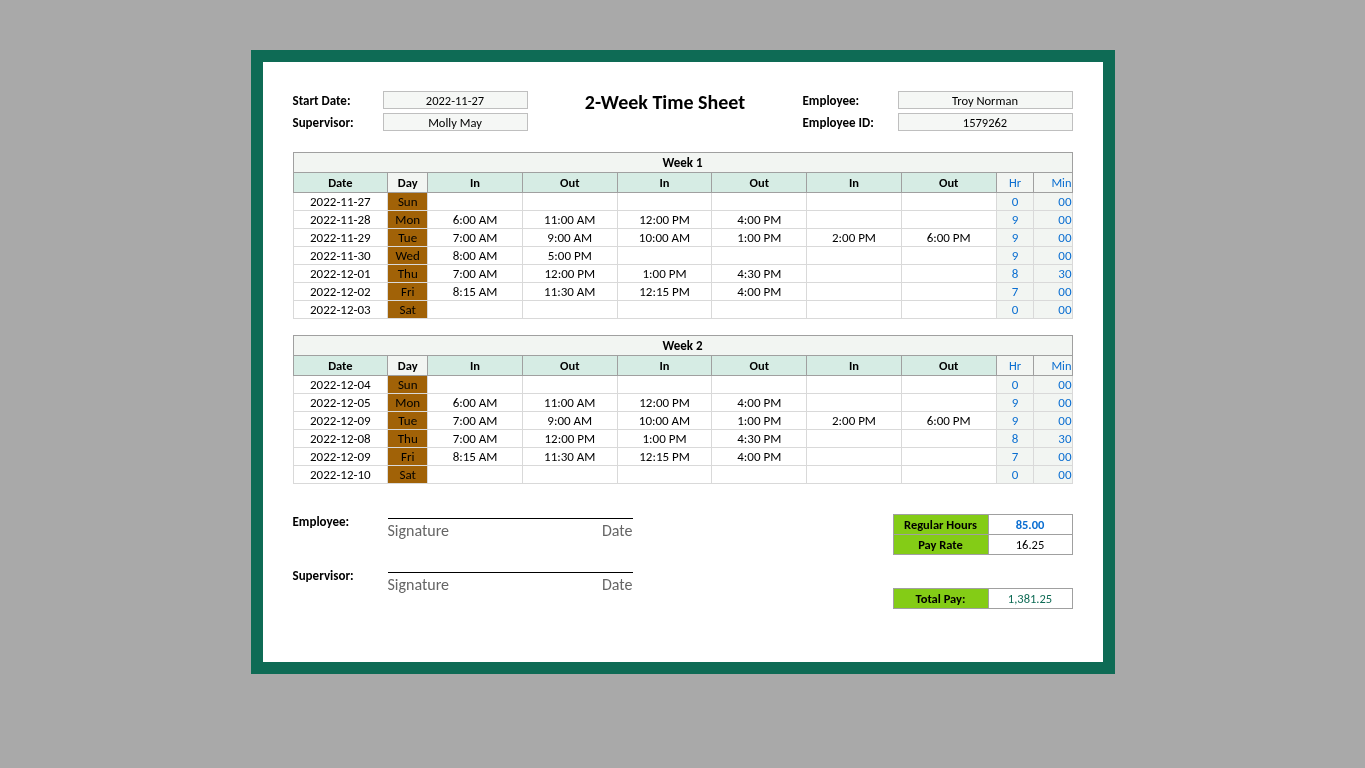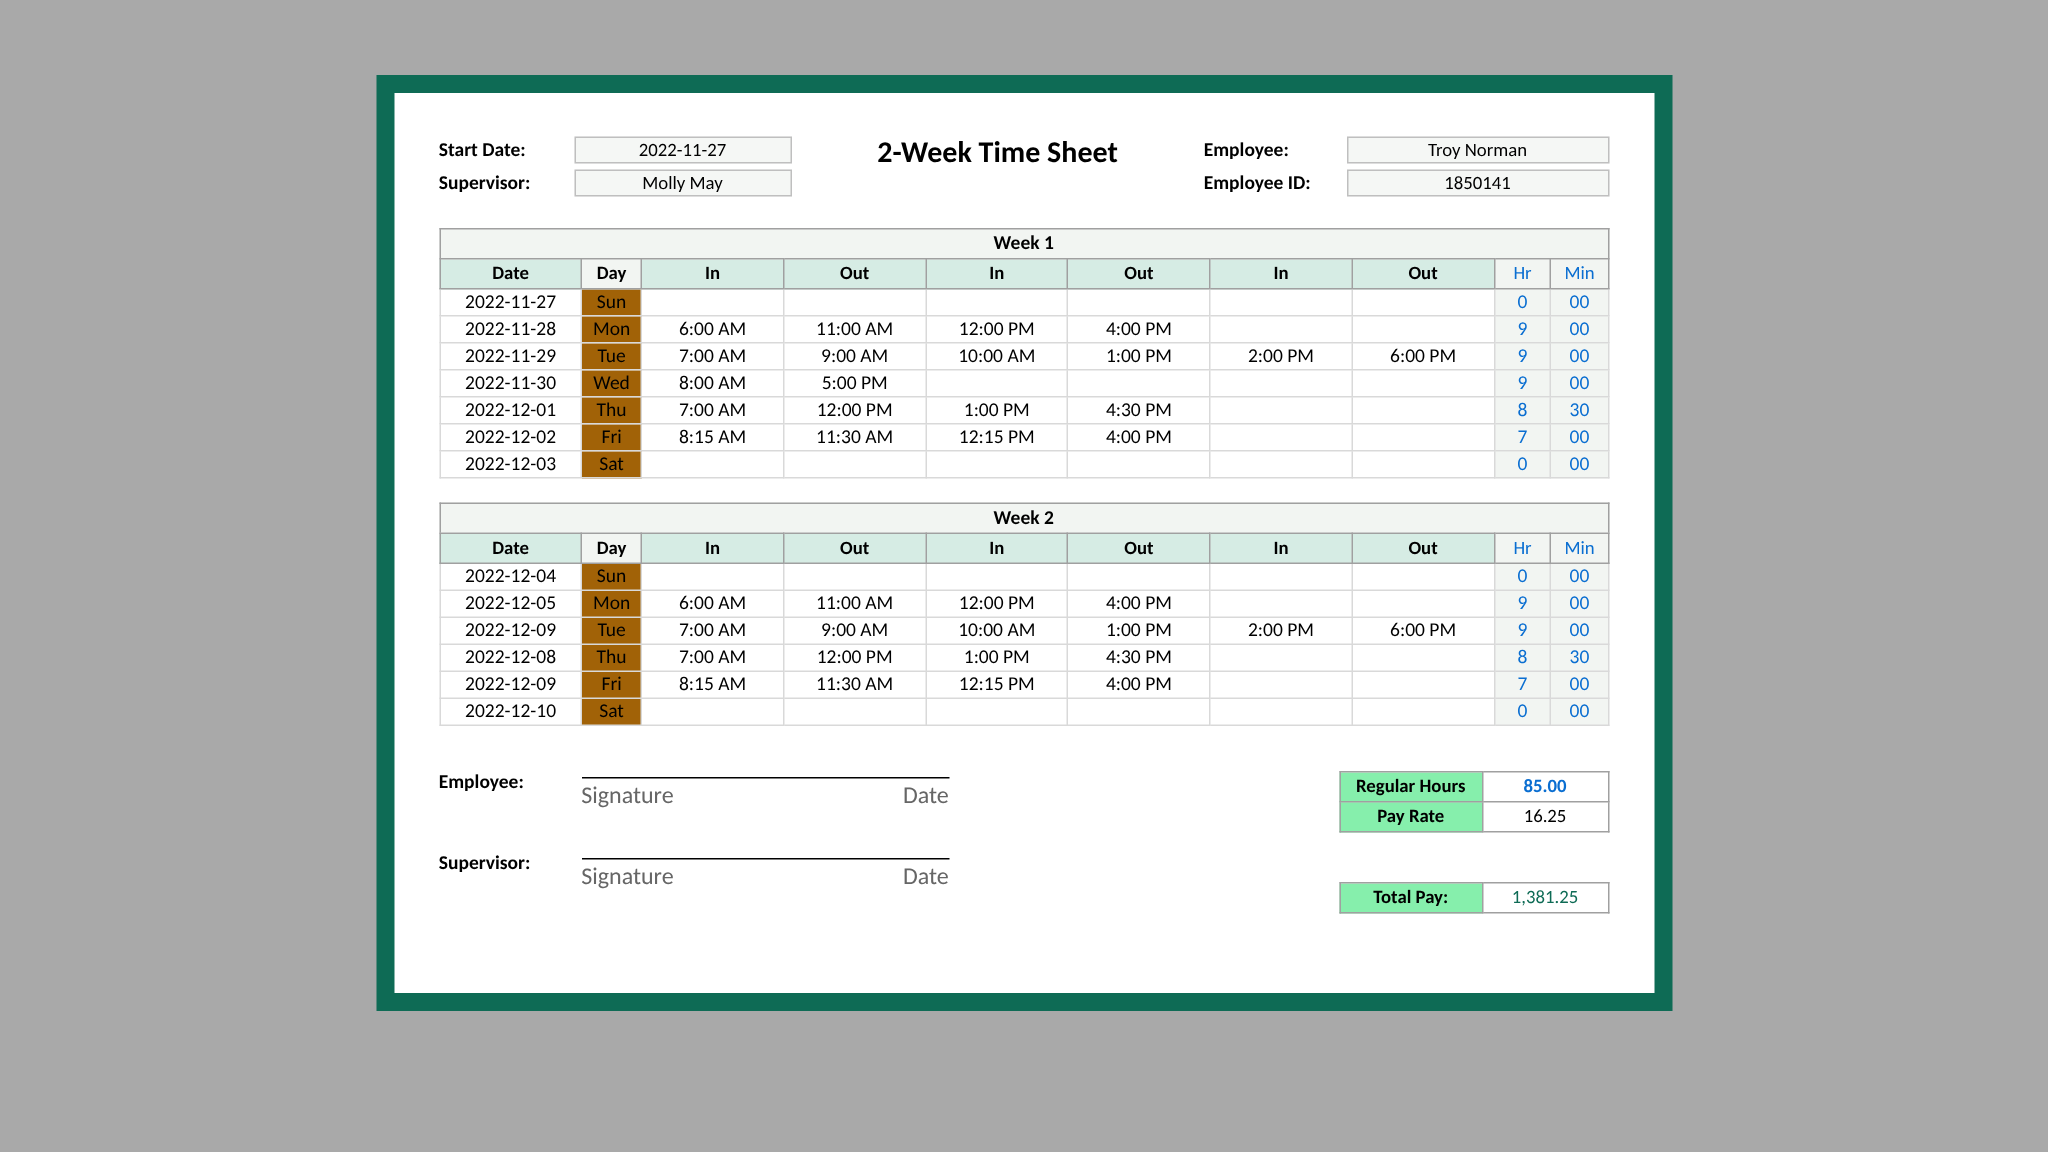--- a/index.html
+++ b/index.html
@@ -85,40 +85,40 @@
   table.ts td {
     border: 1px solid #d9d9d9;
     text-align: center;
     padding: 1px 0;
     height: 18px;
   }
   table.ts .c-date { width: 95px; }
   table.ts .c-day  { width: 40px; background: #f2f5f2; }
   table.ts .c-io   { width: 95px; }
   table.ts .c-hr   { width: 38px; background: #f2f5f2; color: #0a6ed1; font-weight: 500;}
-  table.ts .c-min  { width: 38px; background: #f2f5f2; color: #0a6ed1; font-weight: 500;}
+  table.ts .c-min  { width: 38px; background: #f2f5f2; color: #0a6ed1; font-weight: 500; text-align: right;}
   table.ts td.c-day { background: #a16207; }
   table.ts td.c-hr, table.ts td.c-min { background: #f2f5f2; color: #0a6ed1; }
 
   .footer {
     display: flex;
     justify-content: space-between;
     margin-top: 30px;
   }
   .sig-block { width: 340px; }
   .sig-row { display: flex; margin-bottom: 28px; }
   .sig-label { width: 95px; font-weight: bold; font-size: 13px; }
   .sig-area { flex: 1; }
   .sig-line-row { border-top: 1px solid #000; display: flex; justify-content: space-between; padding-top: 2px; font-size: 16px; color: #666; }
   .sig-area-spacer { height: 4px; }
 
   .totals { width: 180px; }
   .totals table { width: 100%; border-collapse: collapse; font-size: 12.5px; }
   .totals td { border: 1px solid #a0a0a0; text-align: center; padding: 2px 4px; height: 18px; }
-  .totals .tlabel { background: #86efac; font-weight: bold; width: 95px;}
+  .totals .tlabel { background: #84cc16; font-weight: bold; width: 95px;}
   .totals .tval-blue { color: #0a6ed1; font-weight: bold; }
   .totals .tval-green { color: #0e6b55; font-weight: normal; }
   .totals .gap-row td { border: none; height: 34px; }
 </style>
 </head>
 <body>
 
 <div class="frame">
   <div class="sheet">
 
@@ -136,21 +136,21 @@
 
       <div class="title">2-Week Time Sheet</div>
 
       <div class="header-right">
         <div class="hline">
           <div class="hlabel">Employee:</div>
           <div class="hval">Troy Norman</div>
         </div>
         <div class="hline">
           <div class="hlabel">Employee ID:</div>
-          <div class="hval">1850141</div>
+          <div class="hval">1579262</div>
         </div>
       </div>
     </div>
 
     <div id="weeks-container">
         <div class="week-block">
           <div class="week-title">Week 1</div>
           <table class="ts">
             <thead>
               <tr>

